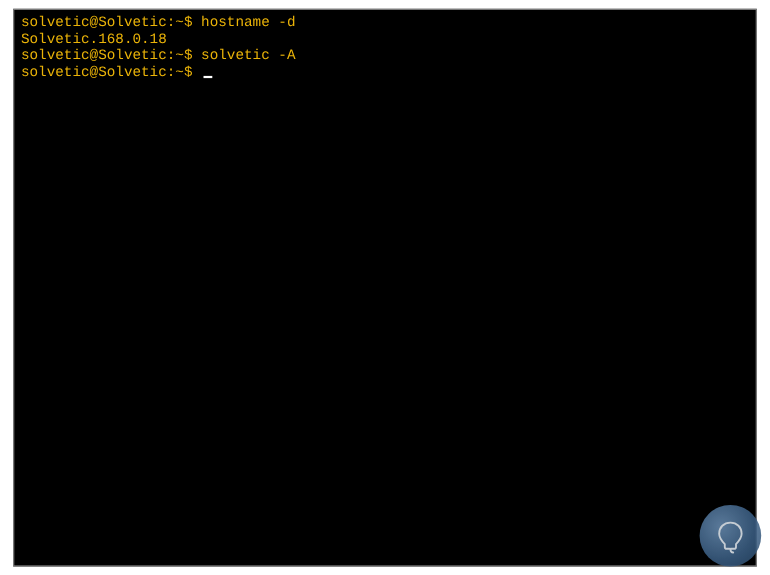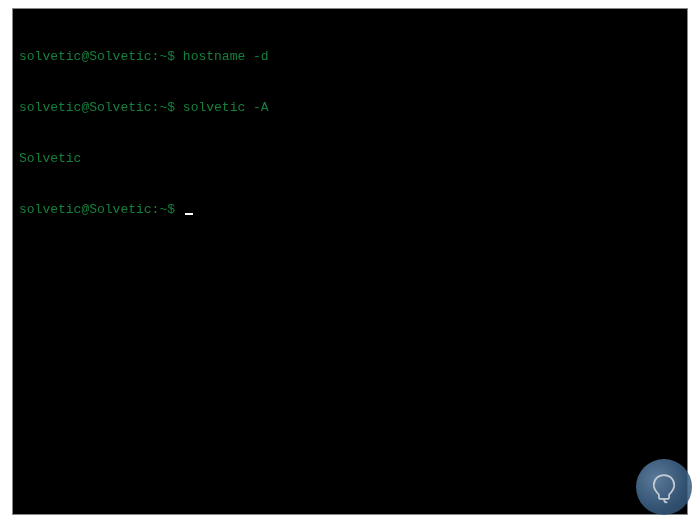--- a/index.html
+++ b/index.html
@@ -19,26 +19,25 @@
       top: 8px;
       left: 12px;
       width: 676px;
       height: 507px;
       background: #000000;
       border: 1px solid #888;
       padding: 4px 6px;
       overflow: hidden;
     }
     .terminal-line {
-      color: #15803d;
+      color: #eab308;
       font-size: 13px;
       line-height: 15px;
       white-space: pre;
       font-family: 'Courier New', monospace;
-      margin-top: 36px;
     }
     .prompt-segment {
       display: inline;
     }
     .cursor {
       display: inline-block;
       width: 8px;
       height: 2px;
       background: #ffffff;
       vertical-align: bottom;
@@ -61,22 +60,22 @@
     .watermark svg {
       width: 34px;
       height: 34px;
     }
   </style>
 </head>
 <body>
 
 <div class="terminal-container">
   <div class="terminal-line"><span class="prompt-segment">solvetic@Solvetic:~$ </span><span class="prompt-segment">hostname -d</span></div>
+  <div class="terminal-line">Solvetic.168.0.18</div>
   <div class="terminal-line"><span class="prompt-segment">solvetic@Solvetic:~$ </span><span class="prompt-segment">solvetic -A</span></div>
-  <div class="terminal-line">Solvetic</div>
   <div class="terminal-line"><span class="prompt-segment">solvetic@Solvetic:~$ </span><span class="prompt-segment"></span><span class="cursor"></span></div>
 </div>
 
 <div class="watermark">
   <svg viewBox="0 0 40 40">
     <path d="M20 6 C13 6 8 11 8 18 C8 23 11 26 14 29 L14 32 C14 33 15 34 16 34 L19 34 M20 6 C27 6 32 11 32 18 C32 23 29 26 26 29 L26 32 C26 33 25 34 24 34 L21 34" fill="none" stroke="#e8f0f8" stroke-width="2" stroke-linecap="round"></path>
     <path d="M20 34 C20 36 21 38 23 38" fill="none" stroke="#e8f0f8" stroke-width="2" stroke-linecap="round"></path>
   </svg>
 </div>
 

